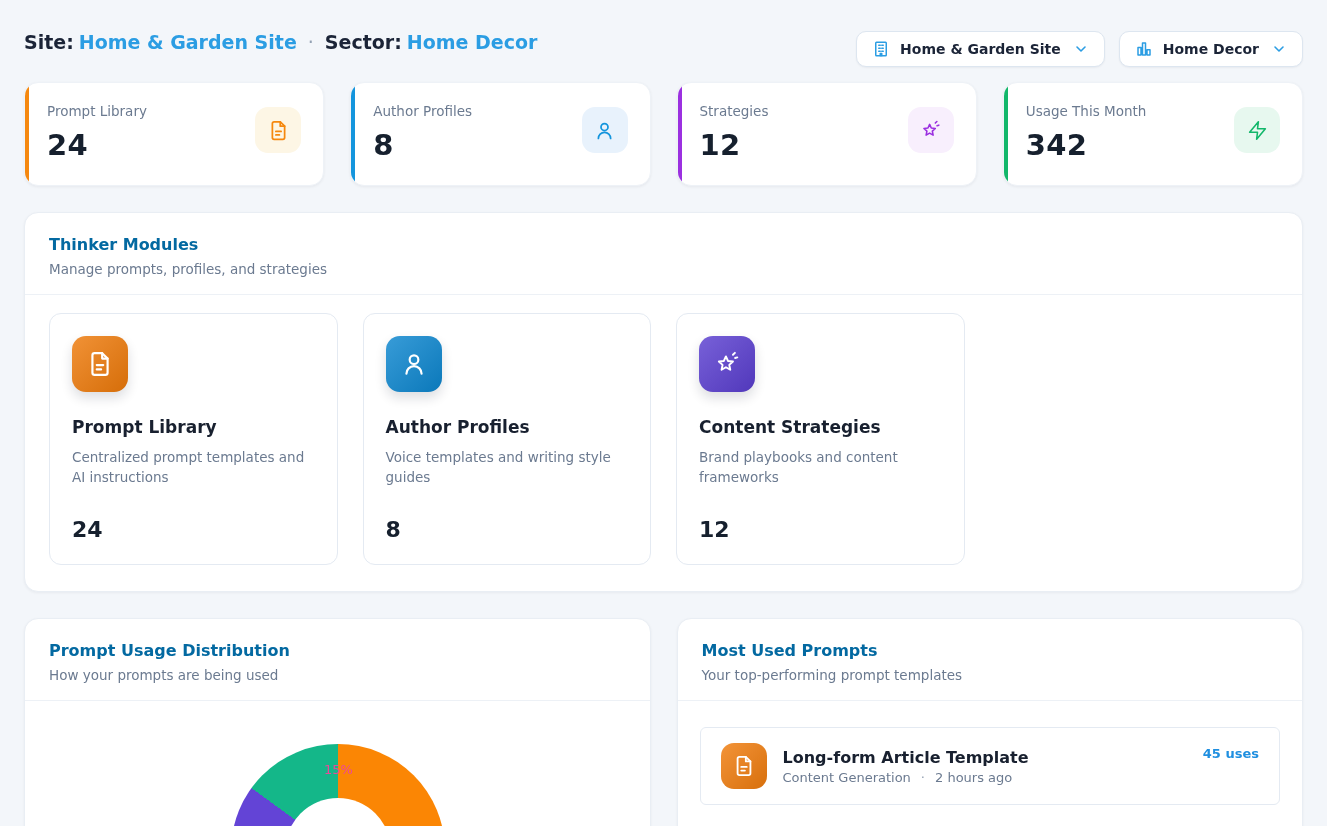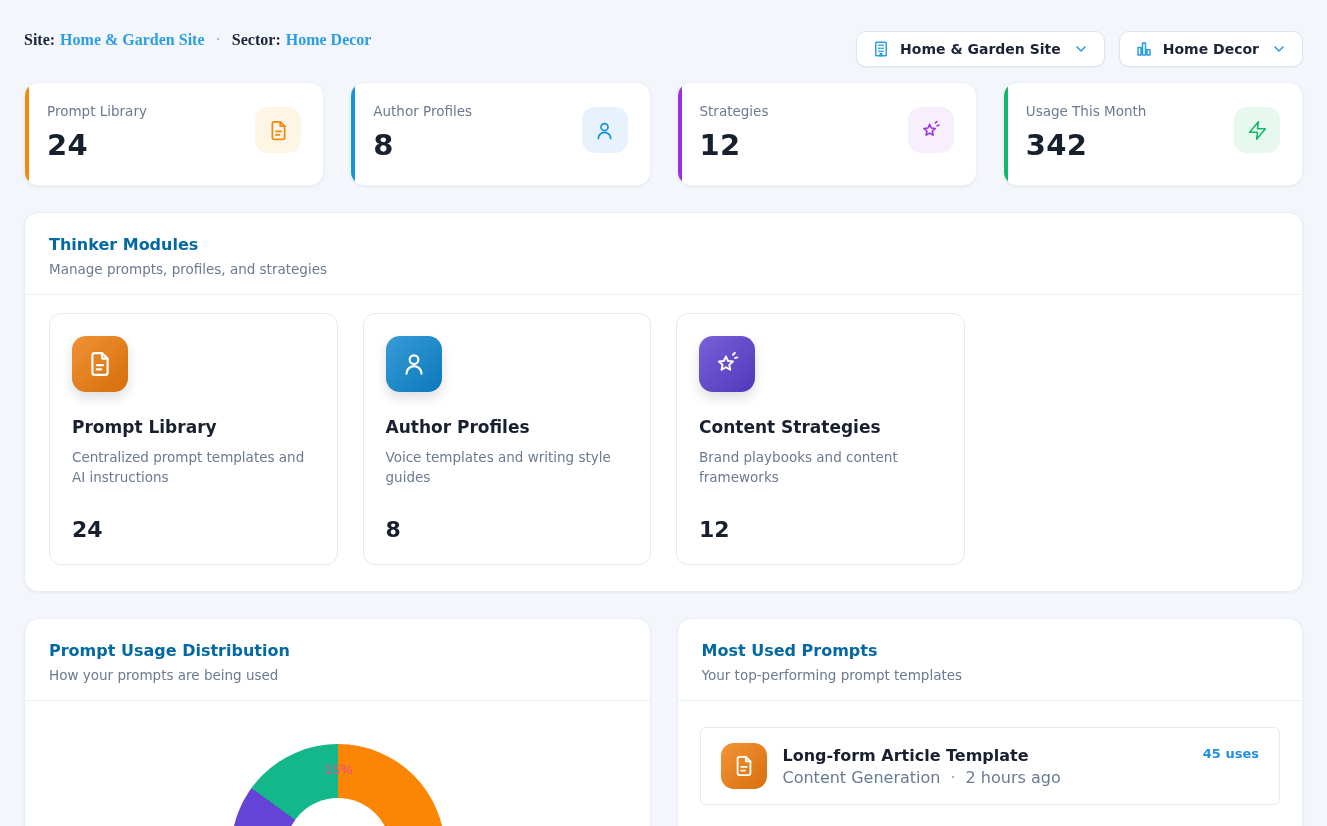--- a/index.html
+++ b/index.html
@@ -7,21 +7,21 @@
   body {
     width:1327px; height:826px; overflow:hidden;
     background:#f3f6fa; color:#1b2437;
     font-family:"DejaVu Sans","Liberation Sans",sans-serif;
   }
   .page { padding:0 24px; }
 
   
   header { display:flex; justify-content:space-between; align-items:flex-start; padding-top:22px; }
   h1 { margin:0; font-size:23px; font-weight:800; color:#18202f; letter-spacing:.2px; }
-  .subtitle { margin-top:9px; font-size:16px; font-weight:700; color:#1b2437; display:flex; align-items:center;font-family:Liberation Serif, serif; }
+  .subtitle { margin-top:9px; font-size:19px; font-weight:700; color:#1b2437; display:flex; align-items:center; }
   .subtitle .link { color:#2b9de3; text-decoration:none; margin-left:5px; cursor:pointer; }
   .subtitle .dot { color:#93a1b3; margin:0 11px; font-weight:400; }
   .subtitle .lbl2 { margin-left:0;text-align:right; }
   .selects { display:flex; gap:14px; margin-top:9px; }
   .select-btn {
     display:flex; align-items:center; gap:10px; background:#fff;
     border:1px solid #dde6f0; border-radius:10px; padding:8px 15px;
     font-size:14px; font-weight:700; color:#1b2437; cursor:pointer;
     box-shadow:0 1px 2px rgba(15,23,42,.05);
     font-family:inherit;
@@ -73,21 +73,21 @@
   .donut::after { content:""; position:absolute; inset:54px; background:#fff; border-radius:50%; }
   .donut-label { position:absolute; left:252px; top:143px; font-size:13px; font-weight:400; color:#ec4899; z-index:2;margin-left:47px; }
 
   .prompt-item { margin:26px 22px 0; display:flex; align-items:center; gap:16px;
     border:1px solid #e4eaf2; border-radius:6px; padding:15px 20px; background:#fff; cursor:pointer; }
   .prompt-icon { width:46px; height:46px; border-radius:13px; color:#fff; flex:none;
     display:flex; align-items:center; justify-content:center;
     background-color:#f07c0d;
     background-image:linear-gradient(135deg,rgba(255,255,255,.18),rgba(0,0,0,.10)); }
   .prompt-title { font-size:16px; font-weight:800; color:#18202f; }
-  .prompt-meta { margin-top:3px; font-size:16px; color:#6b7a90; display:flex; align-items:center; }
+  .prompt-meta { margin-top:3px; font-size:13px; color:#6b7a90; display:flex; align-items:center; }
   .prompt-meta .mdot { margin:0 10px; color:#93a1b3; }
   .prompt-uses { margin-left:auto; align-self:flex-start; margin-top:3px; font-size:13px; font-weight:700; color:#1f8fe0; }
 </style>
 </head>
 <body>
 
 <div class="page">
 
   <header>
     <div>

